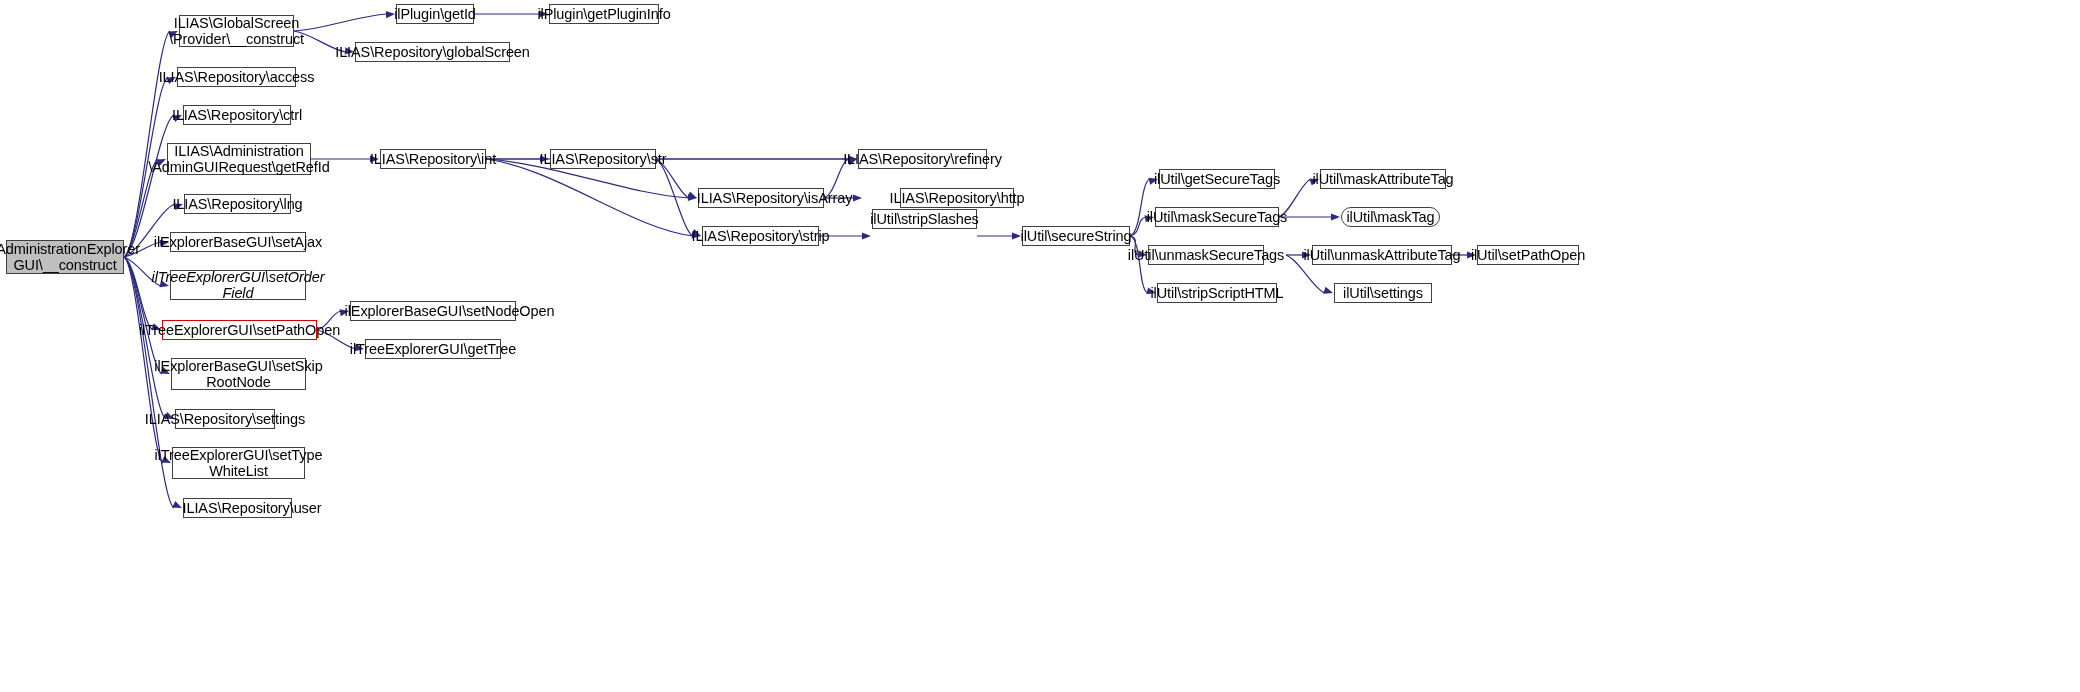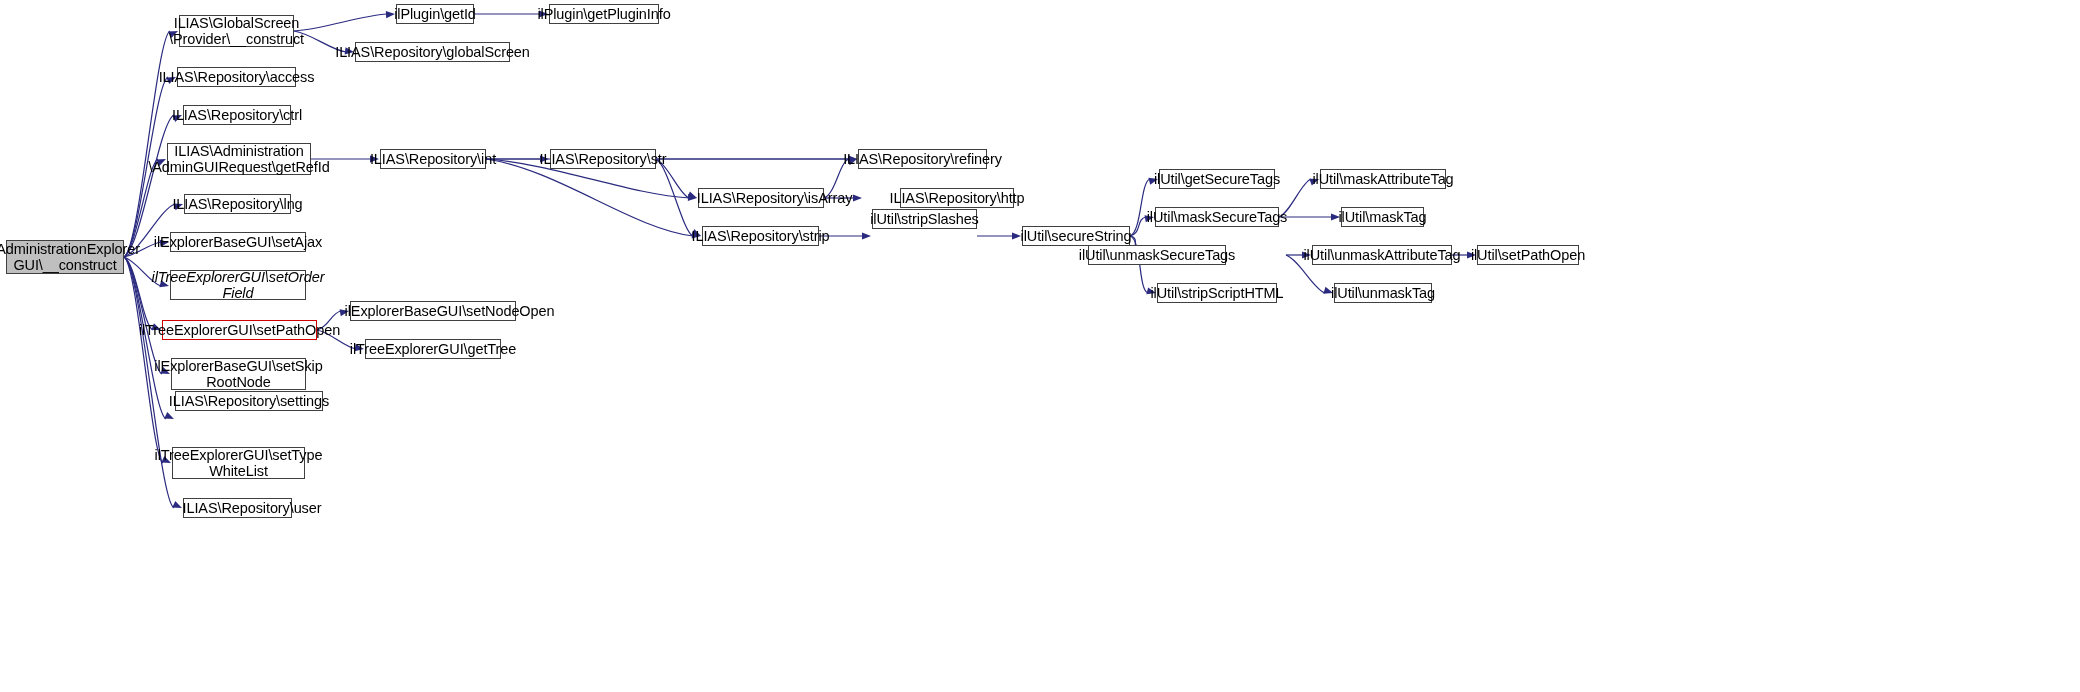--- a/index.html
+++ b/index.html
@@ -149,40 +149,40 @@
       <div class="gnode" style="left: 183px; top: 105px; width: 108px; height: 20px;">ILIAS\Repository\ctrl</div>
       <div class="gnode" style="left: 167px; top: 143px; width: 144px; height: 32px;">ILIAS\Administration
 \AdminGUIRequest\getRefId</div>
       <div class="gnode" style="left: 184px; top: 194px; width: 107px; height: 20px;">ILIAS\Repository\lng</div>
       <div class="gnode" style="left: 170px; top: 232px; width: 136px; height: 20px;">ilExplorerBaseGUI\setAjax</div>
       <div class="gnode" style="left: 170px; top: 270px; width: 136px; height: 30px; font-style: italic;">ilTreeExplorerGUI\setOrder
 Field</div>
       <div class="gnode hl" style="left: 162px; top: 320px; width: 155px; height: 20px;">ilTreeExplorerGUI\setPathOpen</div>
       <div class="gnode" style="left: 171px; top: 358px; width: 135px; height: 32px;">ilExplorerBaseGUI\setSkip
 RootNode</div>
-      <div class="gnode" style="left: 175px; top: 391px; width: 148px; height: 20px; text-align: right;">ILIAS\Repository\settings</div>
+      <div class="gnode" style="left: 175px; top: 409px; width: 100px; height: 20px; text-align: right;">ILIAS\Repository\settings</div>
       <div class="gnode" style="left: 172px; top: 447px; width: 133px; height: 32px;">ilTreeExplorerGUI\setType
 WhiteList</div>
       <div class="gnode" style="left: 183px; top: 498px; width: 109px; height: 20px; padding-left: 32px;">ILIAS\Repository\user</div>
       <div class="gnode" style="left: 396px; top: 4px; width: 78px; height: 20px;">ilPlugin\getId</div>
       <div class="gnode" style="left: 355px; top: 42px; width: 155px; height: 20px;">ILIAS\Repository\globalScreen</div>
       <div class="gnode" style="left: 549px; top: 4px; width: 110px; height: 20px;">ilPlugin\getPluginInfo</div>
       <div class="gnode" style="left: 380px; top: 149px; width: 106px; height: 20px;">ILIAS\Repository\int</div>
       <div class="gnode" style="left: 550px; top: 149px; width: 106px; height: 20px;">ILIAS\Repository\str</div>
       <div class="gnode" style="left: 698px; top: 188px; width: 126px; height: 20px; padding-left: 30px;">ILIAS\Repository\isArray</div>
       <div class="gnode" style="left: 702px; top: 226px; width: 117px; height: 20px;">ILIAS\Repository\strip</div>
       <div class="gnode" style="left: 858px; top: 149px; width: 129px; height: 20px;">ILIAS\Repository\refinery</div>
       <div class="gnode" style="left: 863px; top: 188px; width: 114px; height: 20px; margin-left: 37px;">ILIAS\Repository\http</div>
       <div class="gnode" style="left: 872px; top: 209px; width: 105px; height: 20px;">ilUtil\stripSlashes</div>
       <div class="gnode" style="left: 1022px; top: 226px; width: 108px; height: 20px;">ilUtil\secureString</div>
       <div class="gnode" style="left: 1159px; top: 169px; width: 116px; height: 20px;">ilUtil\getSecureTags</div>
       <div class="gnode" style="left: 1155px; top: 207px; width: 124px; height: 20px;">ilUtil\maskSecureTags</div>
-      <div class="gnode" style="left: 1088px; top: 245px; width: 138px; height: 20px;">ilUtil\unmaskSecureTags</div>
+      <div class="gnode" style="left: 1148px; top: 245px; width: 116px; height: 20px;">ilUtil\unmaskSecureTags</div>
       <div class="gnode" style="left: 1157px; top: 283px; width: 120px; height: 20px;">ilUtil\stripScriptHTML</div>
       <div class="gnode" style="left: 1320px; top: 169px; width: 126px; height: 20px;">ilUtil\maskAttributeTag</div>
-      <div class="gnode" style="left: 1341px; top: 207px; width: 83px; height: 20px;">ilUtil\maskTag</div>
+      <div class="gnode" style="left: 1341px; top: 207px; width: 99px; height: 20px; border-radius: 10px;">ilUtil\maskTag</div>
       <div class="gnode" style="left: 1312px; top: 245px; width: 140px; height: 20px;">ilUtil\unmaskAttributeTag</div>
-      <div class="gnode" style="left: 1334px; top: 283px; width: 98px; height: 20px;">ilUtil\unmaskTag</div>
+      <div class="gnode" style="left: 1334px; top: 283px; width: 98px; height: 20px;">ilUtil\settings</div>
       <div class="gnode" style="left: 1477px; top: 245px; width: 102px; height: 20px;">ilUtil\setPathOpen</div>
       <div class="gnode" style="left: 350px; top: 301px; width: 166px; height: 20px; padding-left: 36px;">ilExplorerBaseGUI\setNodeOpen</div>
       <div class="gnode" style="left: 365px; top: 339px; width: 136px; height: 20px;">ilTreeExplorerGUI\getTree</div>
     </div>
 </div>
 
 </body></html>

